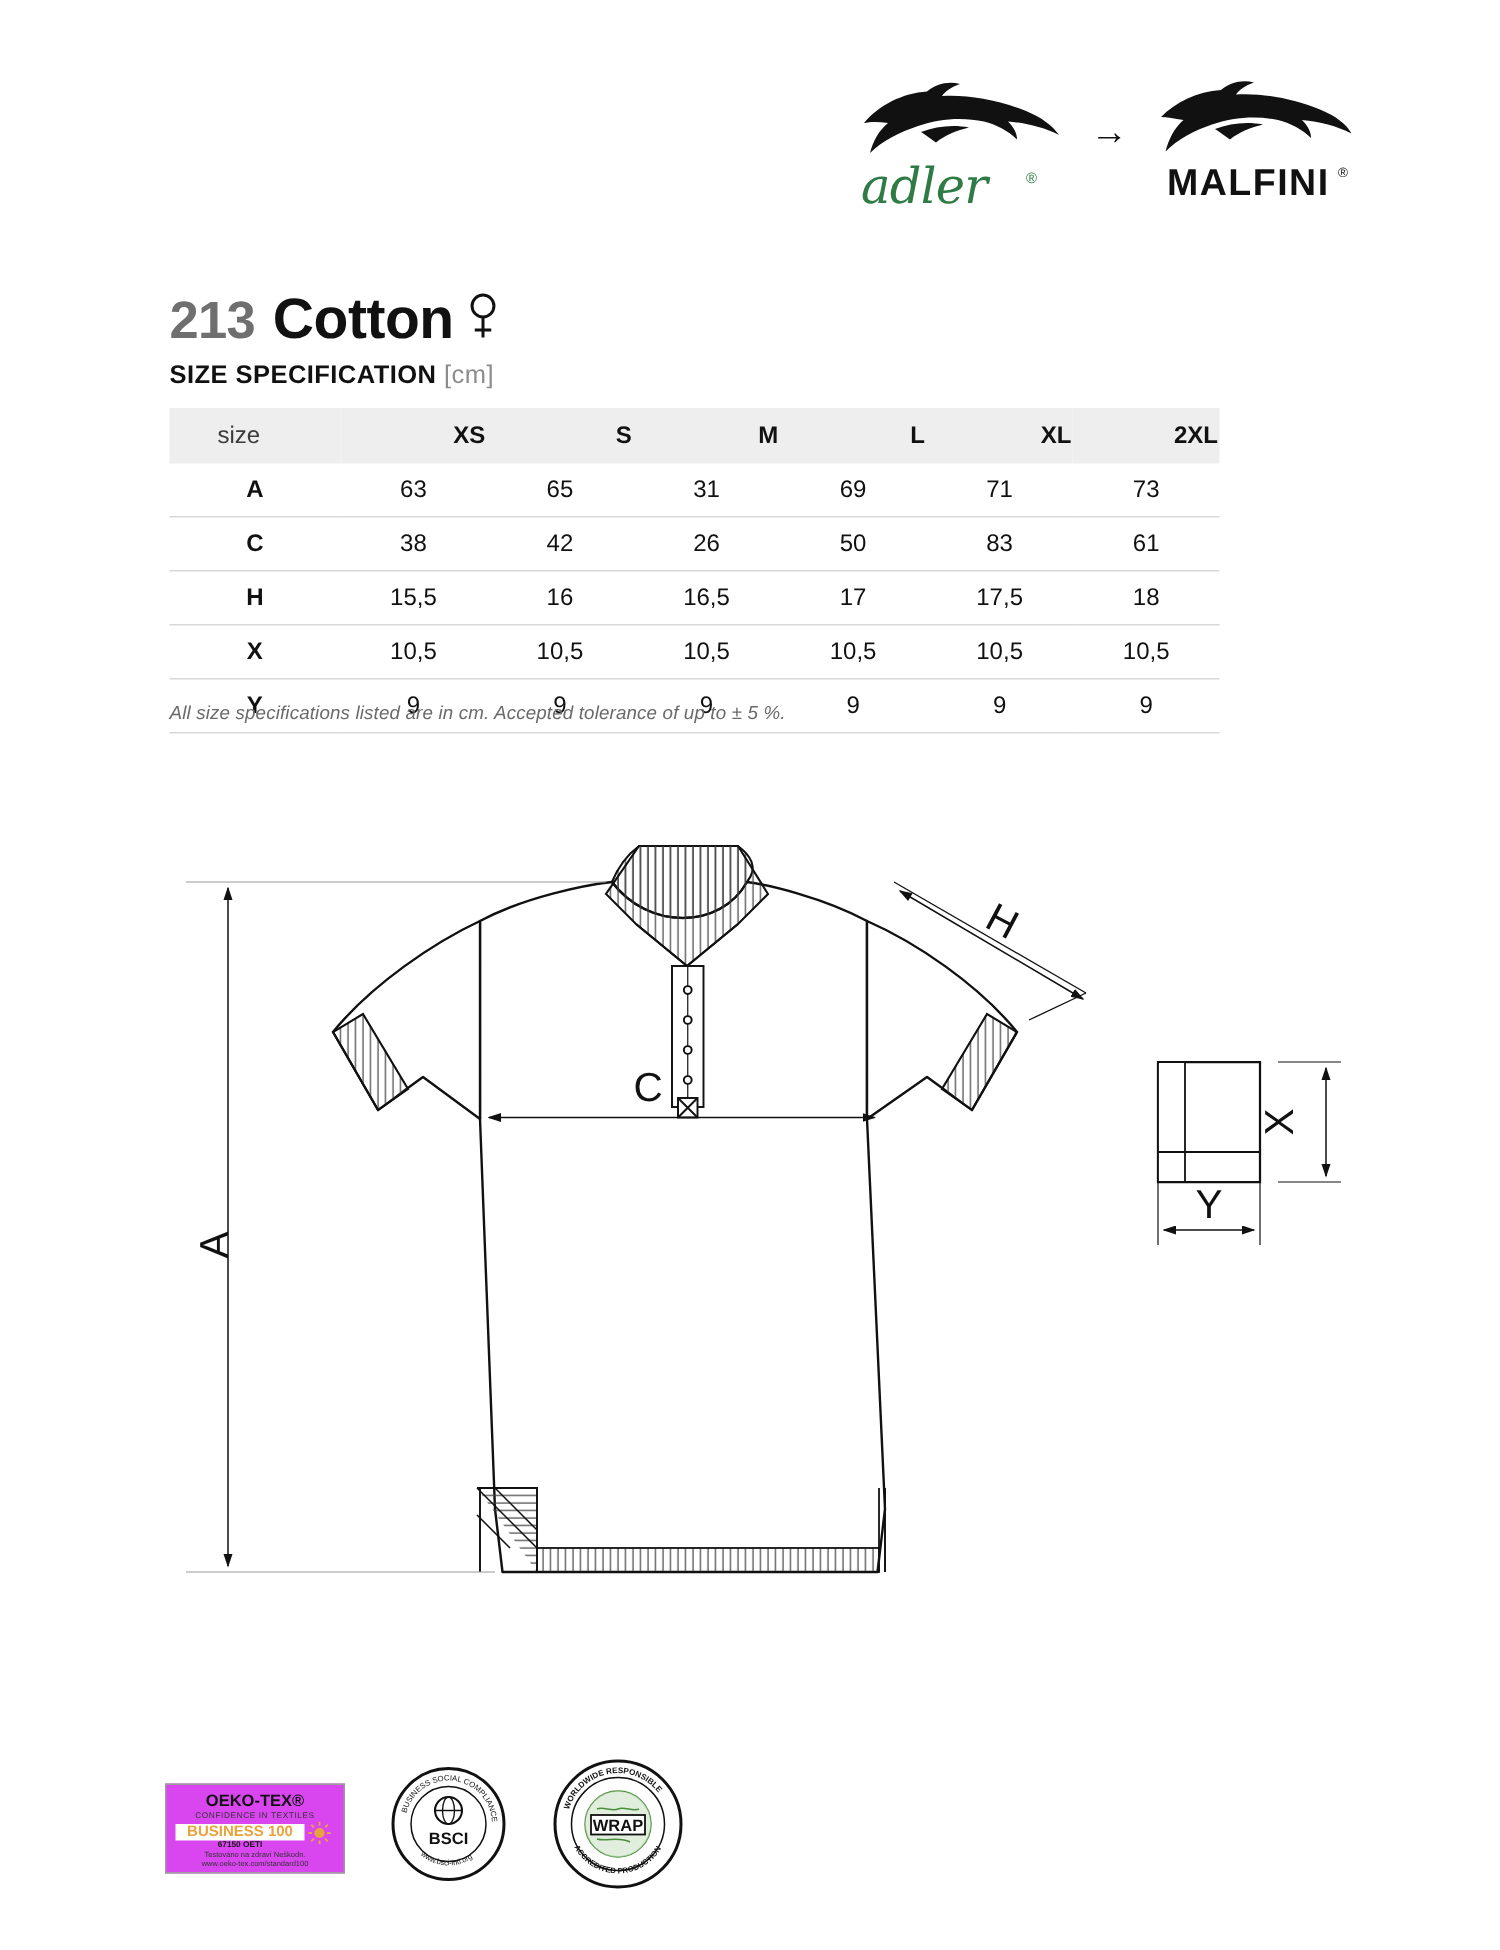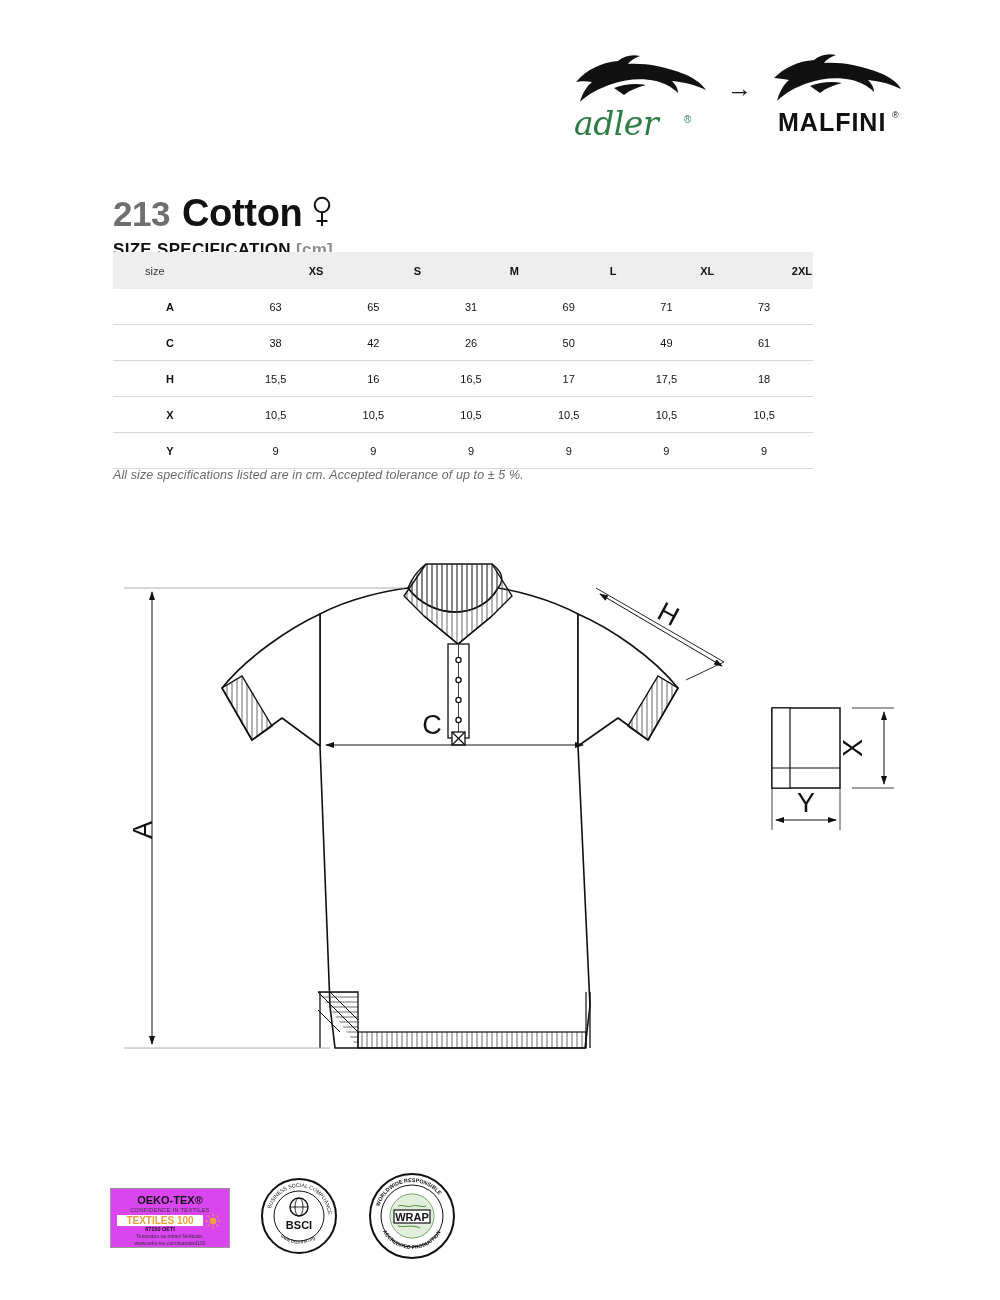--- a/index.html
+++ b/index.html
@@ -110,30 +110,30 @@
     position: absolute;
     left: 113px;
     top: 240px;
     font-size: 17px;
     font-weight: bold;
     letter-spacing: 0.3px;
     color: #111;
   }
   .spec-heading .unit {
     color: #8c8c8c;
-    font-weight: bold;
+    font-weight: normal;
   }
 
   table.size-table {
     position: absolute;
     left: 113px;
-    top: 252px;
+    top: 272px;
     width: 700px;
     border-collapse: collapse;
-    font-size: 11px;
+    font-size: 16px;
   }
   table.size-table thead td {
     background: #eeeeee;
     height: 35px;
     font-weight: bold;
     text-align: right;
     color: #111;
   }
   table.size-table thead td.lbl {
     font-weight: normal;
@@ -300,21 +300,21 @@
       <td>69</td>
       <td>71</td>
       <td>73</td>
     </tr>
     <tr>
       <td class="rowlbl">C</td>
       <td>38</td>
       <td>42</td>
       <td>26</td>
       <td>50</td>
-      <td>49</td>
+      <td>83</td>
       <td>61</td>
     </tr>
     <tr>
       <td class="rowlbl">H</td>
       <td>15,5</td>
       <td>16</td>
       <td>16,5</td>
       <td>17</td>
       <td>17,5</td>
       <td>18</td>
@@ -455,21 +455,21 @@
     <text class="dim-letter" x="862" y="208" text-anchor="middle" transform="rotate(-90 862 208)">X</text>
     <text class="dim-letter" x="806" y="272" text-anchor="middle">Y</text>
   </svg>
 </div>
 
 <div class="certs">
 
   <div class="oeko">
     <div class="oeko-t1">OEKO-TEX®</div>
     <div class="oeko-t2">CONFIDENCE IN TEXTILES</div>
-    <div class="oeko-t3">TEXTILES 100</div>
+    <div class="oeko-t3">BUSINESS 100</div>
     <div class="oeko-t4">67150 OETI</div>
     <div class="oeko-t5">
       <span>Testováno na zdraví Neškodn.</span><br>
       <span>www.oeko-tex.com/standard100</span>
     </div>
     <svg class="oeko-sun" viewBox="0 0 16 16">
       <circle cx="8" cy="8" r="3.4" fill="#e8a33d"></circle>
       <g stroke="#e8a33d" stroke-width="1.2">
         <line x1="8" y1="0.5" x2="8" y2="3"></line>
           <line x1="8" y1="13" x2="8" y2="15.5"></line>

